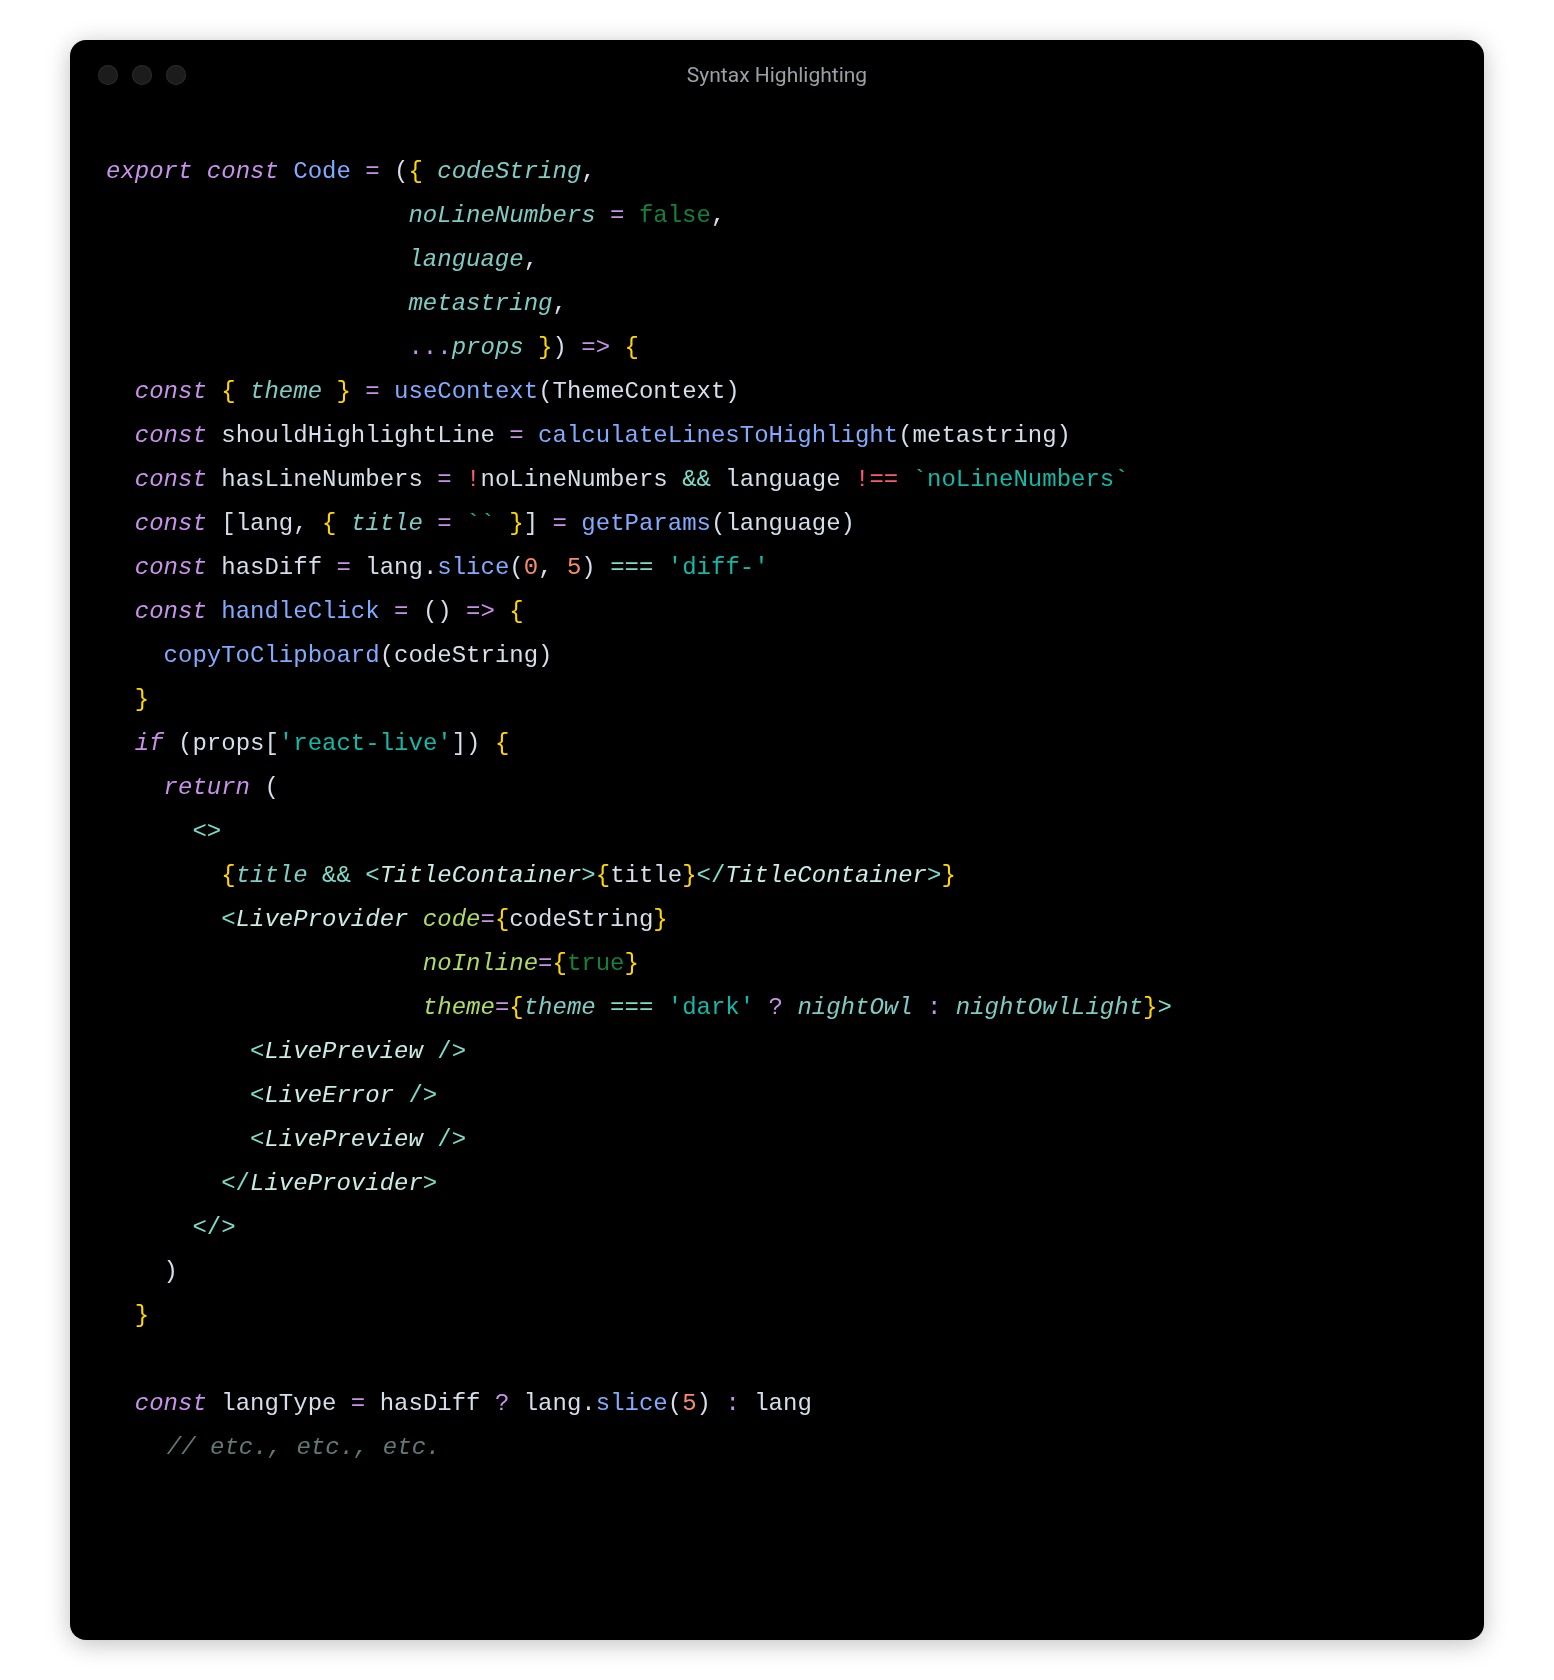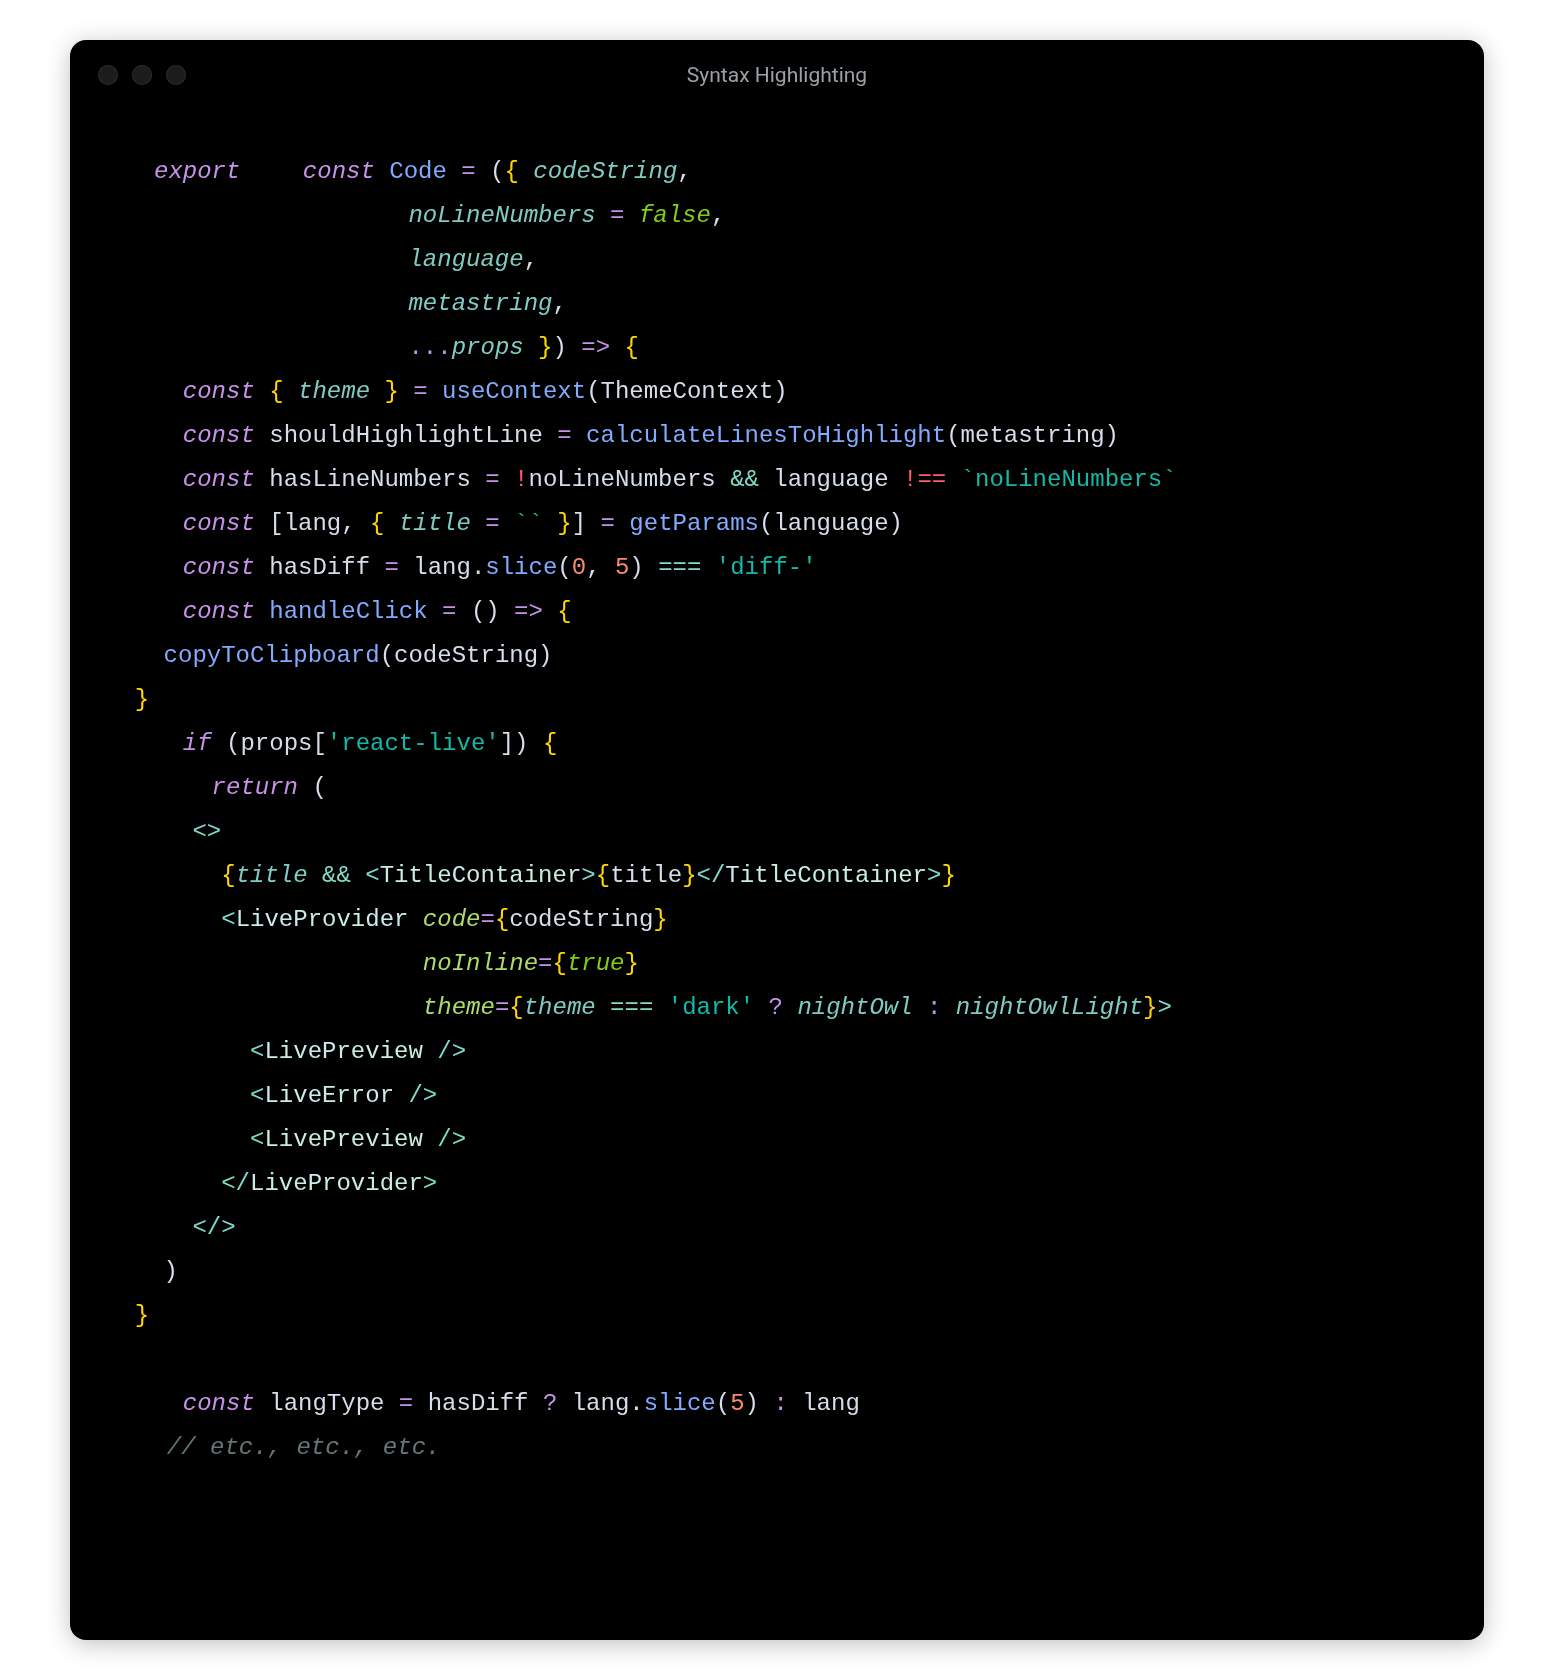--- a/index.html
+++ b/index.html
@@ -53,34 +53,34 @@
   }
   .code {
     font-family: "SFMono-Regular", ui-monospace, Menlo, Consolas, "Liberation Mono", monospace;
     font-size: 24px;
     line-height: 44px;
     color: #d6deeb;
     white-space: pre;
     padding: 40px 36px 0 36px;
   }
   
-  .kw   { color: #c792ea; font-style: italic; margin-left: 48px; }   
+  .kw   { color: #c792ea; font-style: italic; }   
   .fn   { color: #82aaff; }                        
   .id   { color: #d6deeb; }                        
   .prop { color: #80cbc4; font-style: italic; }    
   .num  { color: #f78c6c; }                        
   .str  { color: #14b8a6; }                        
-  .bool { color: #84cc16; font-style: italic; }    
+  .bool { color: #15803d; }    
   .op   { color: #c792ea; }                        
   .eqop { color: #7fdbca; }                        
   .neop { color: #ff5874; }                        
   .pun  { color: #d6deeb; }                        
   .opun { color: #ffd700; }                        
   .tag  { color: #7fdbca; }                        
-  .el   { color: #caece6; }    
+  .el   { color: #caece6; font-style: italic; }    
   .attr { color: #addb67; font-style: italic; }    
   .em   { color: #d6deeb; }                        
   .cmt  { color: #637777; font-style: italic; margin-left: 32px; }    
 </style>
 </head>
 <body>
 <div class="stage">
   <div class="window">
 
     <div class="titlebar">

